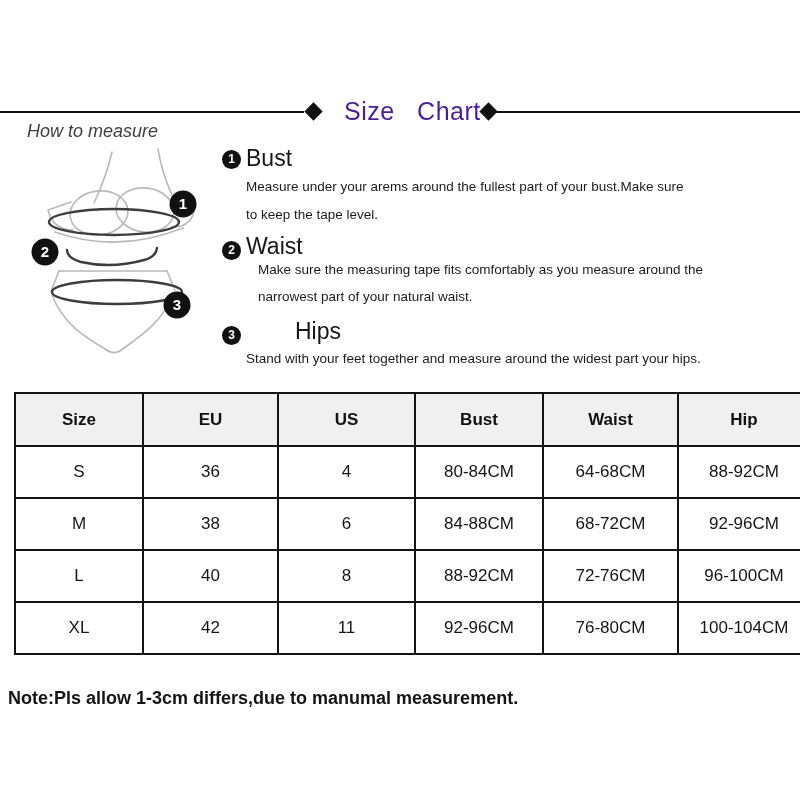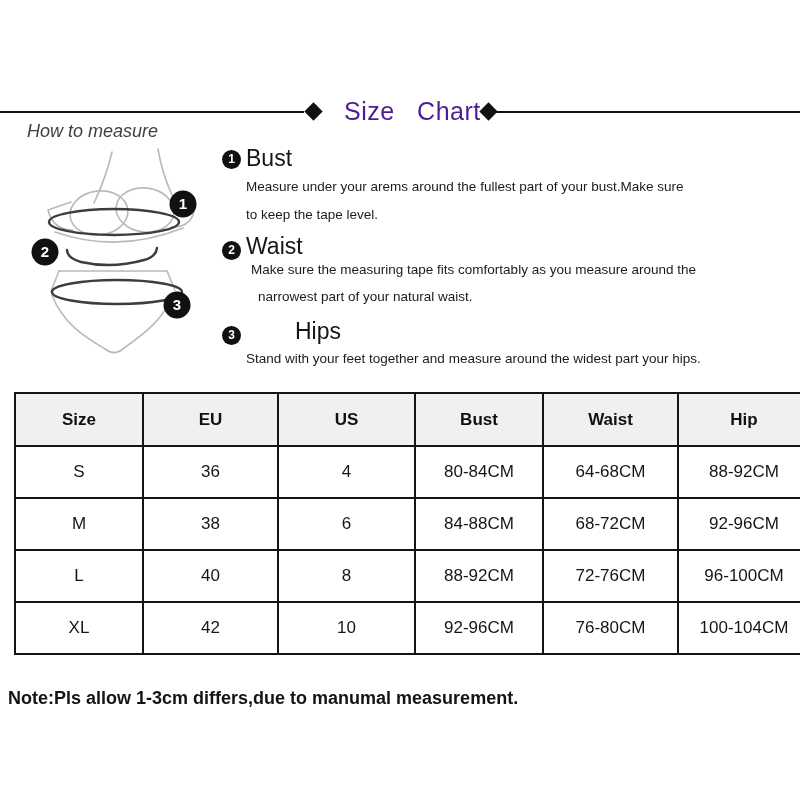--- a/index.html
+++ b/index.html
@@ -21,21 +21,21 @@
   .htm-heading{position:absolute;left:27px;top:121px;font-size:18px;font-weight:500;color:#404040;font-style:italic;}
   .illustration{position:absolute;left:15px;top:140px;}
   
   .badge{position:absolute;width:19px;height:19px;border-radius:50%;background:#111;
     color:#fff;font-size:12px;font-weight:bold;line-height:19px;text-align:center;}
   .sec-heading{position:absolute;font-size:23px;line-height:27px;font-weight:400;color:#161616;white-space:nowrap;}
   .sec-line{position:absolute;font-size:13.5px;font-weight:400;color:#1b1b1b;white-space:nowrap;letter-spacing:0px;}
   #badge-bust{left:222px;top:150px;}  #head-bust{left:246px;top:145px;}
   #bust-l1{left:246px;top:179px;}     #bust-l2{left:246px;top:189px;margin-top:18px;}
   #badge-waist{left:222px;top:241px;} #head-waist{left:246px;top:233px;}
-  #waist-l1{left:245px;top:262px;padding-left:6px;}    #waist-l2{left:258px;top:289px;}
+  #waist-l1{left:252px;top:262px;padding-left:6px;}    #waist-l2{left:258px;top:289px;}
   #badge-hips{left:222px;top:326px;}  #head-hips{left:250px;top:318px;margin-left:45px;}
   #hips-l1{left:246px;top:351px;}
   
   .size-table{position:absolute;left:14px;top:392px;width:795px;border-collapse:collapse;table-layout:fixed;border-radius:13px;}
   .size-table th,.size-table td{border:2px solid #141414;text-align:center;vertical-align:middle;padding:0;}
   .size-table th{height:51px;background:#f0f0f0;font-size:17px;font-weight:bold;color:#111;}
   .size-table td{height:50px;font-size:17px;font-weight:400;color:#161616;}
   
   .note{position:absolute;left:8px;top:676px;font-size:18px;font-weight:600;color:#141414;white-space:nowrap;margin-top:12px;}
 </style>
@@ -141,21 +141,21 @@
       <td>L</td>
       <td>40</td>
       <td>8</td>
       <td>88-92CM</td>
       <td>72-76CM</td>
       <td>96-100CM</td>
     </tr>
     <tr>
       <td>XL</td>
       <td>42</td>
-      <td>10</td>
+      <td>11</td>
       <td>92-96CM</td>
       <td>76-80CM</td>
       <td>100-104CM</td>
     </tr>
   </tbody>
 </table>
 
 <div class="note">Note:Pls allow 1-3cm differs,due to manumal measurement.</div>
 
 </body></html>

